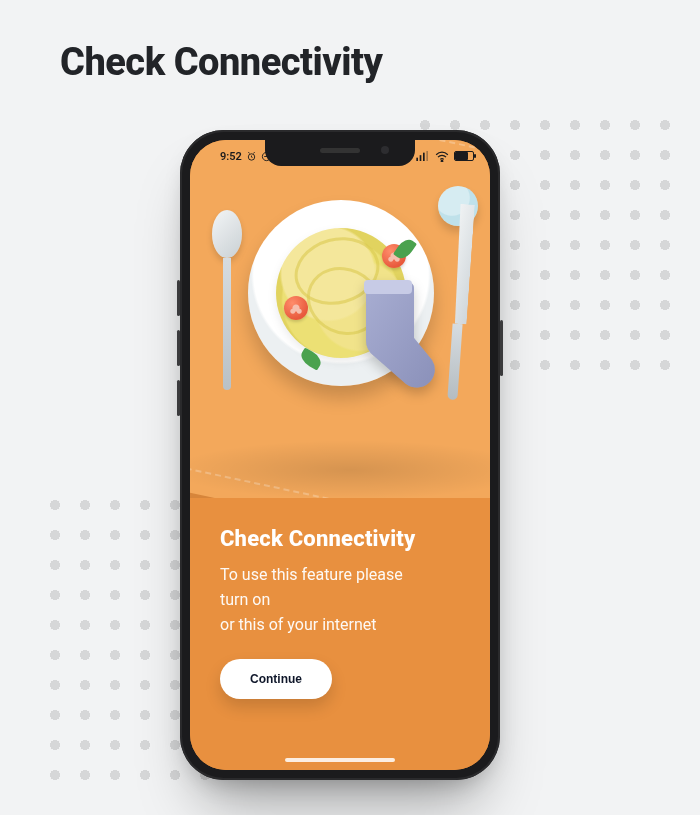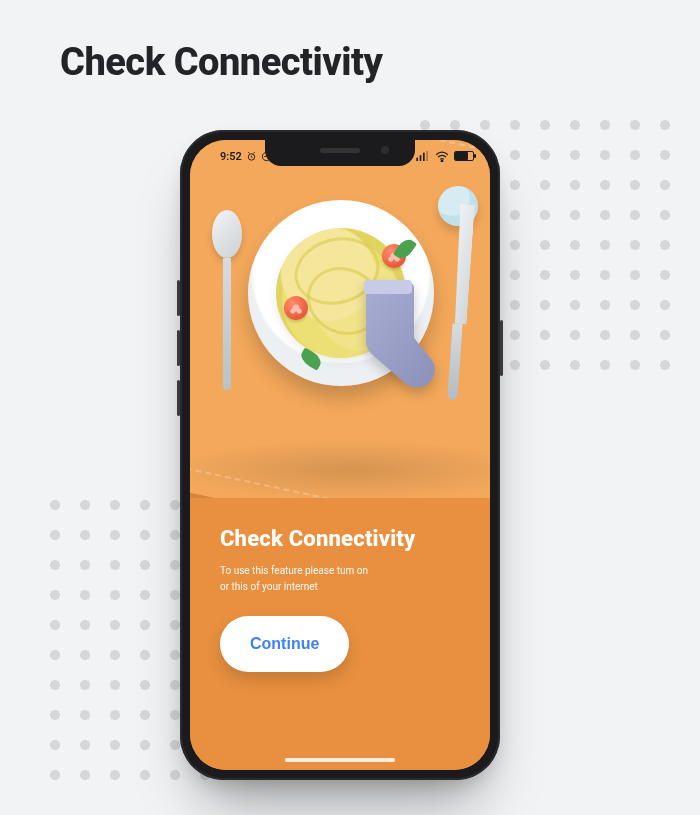--- a/index.html
+++ b/index.html
@@ -195,31 +195,31 @@
     height:272px;
     background:#e8903f;
     padding:28px 30px 0;
     color:#fff;
   }
   .content h2{
     font-size:22px; font-weight:800; letter-spacing:.2px;
     margin-bottom:12px;
   }
   .content p{
-    font-size:10px; line-height:1.55; opacity:.95;
+    font-size:16px; line-height:1.55; opacity:.95;
     max-width:190px;
     margin-bottom:22px;
   }
   .btn{
     display:inline-block;
     background:#ffffff;
-    color:#3b82f6;
+    color:#0f172a;
     font-weight:800;
-    font-size:16px;
-    padding:19px 30px;
+    font-size:12px;
+    padding:13px 30px;
     border-radius:999px;
     border:none;
     cursor:pointer;
     box-shadow:0 8px 16px rgba(0,0,0,.15);
   }
 
   .home-indicator{
     position:absolute; bottom:8px; left:50%; transform:translateX(-50%);
     width:110px; height:4px; border-radius:3px;
     background:rgba(255,255,255,.85);

